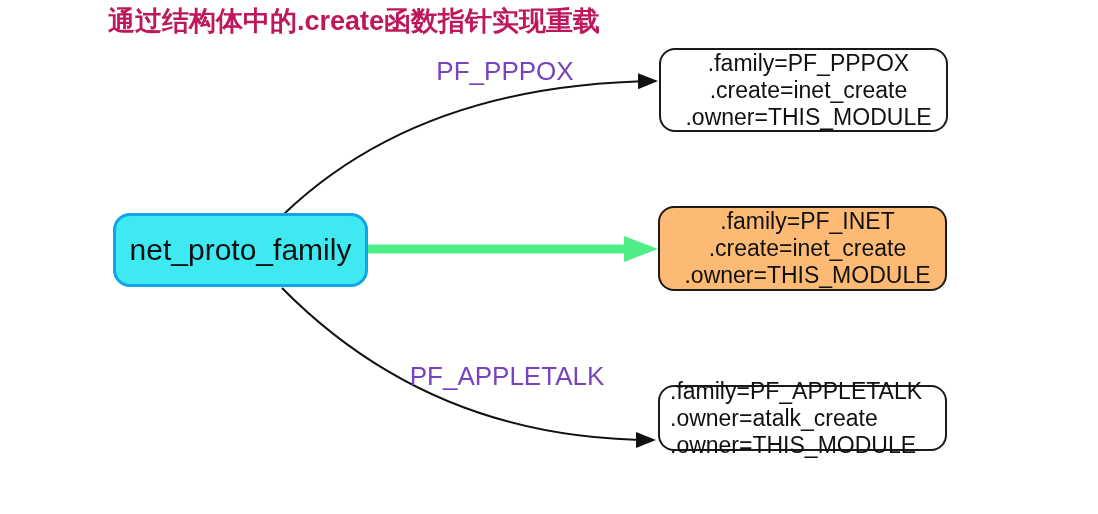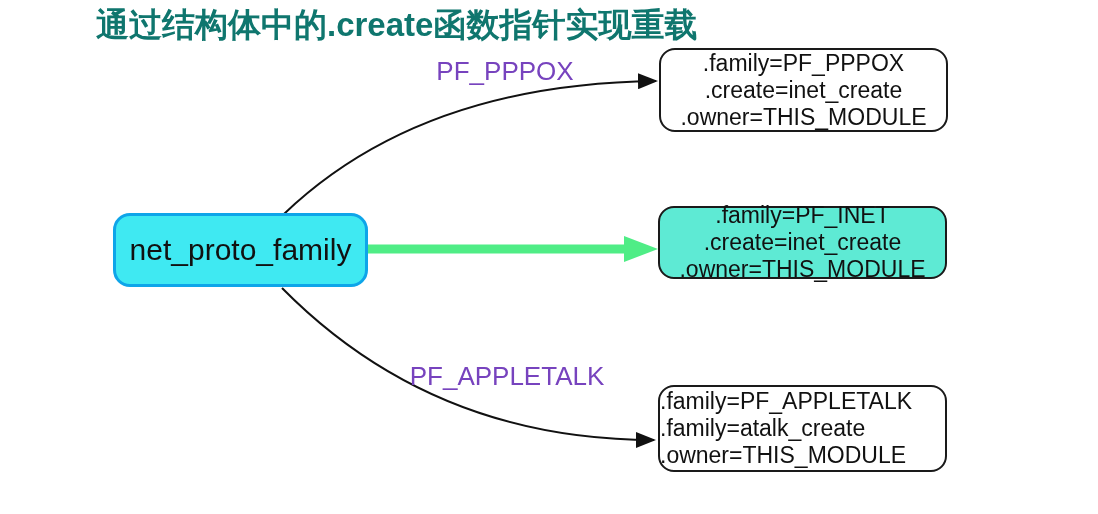--- a/index.html
+++ b/index.html
@@ -16,25 +16,25 @@
     overflow: hidden;
   }
   .arrow-layer {
     position: absolute;
     left: 0; top: 0;
     width: 1098px;
     height: 514px;
   }
   .diagram-title {
     position: absolute;
-    left: 96px;
+    left: 108px;
     top: 3px;
-    font-size: 33px;
+    font-size: 27px;
     font-weight: bold;
-    color: #0f766e;
+    color: #be185d;
     white-space: nowrap;
   }
   .source-node {
     position: absolute;
     left: 113px;
     top: 213px;
     width: 255px;
     height: 74px;
     box-sizing: border-box;
     background: #3FE9F2;
@@ -65,24 +65,25 @@
     border: 2px solid #1a1a1a;
     border-radius: 16px;
     display: flex;
     flex-direction: column;
     align-items: center;
     justify-content: center;
     font-size: 23px;
     line-height: 27px;
     color: #111111;
     white-space: nowrap;
+    padding-left: 10px;
   }
   .target-box.top    { left: 659px; top: 48px;  height: 84px; }
-  .target-box.middle { left: 658px; top: 206px; height: 73px; background: #5eead4; }
-  .target-box.bottom { left: 658px; top: 385px; height: 87px;
+  .target-box.middle { left: 658px; top: 206px; height: 85px; background: #fdba74; }
+  .target-box.bottom { left: 658px; top: 385px; height: 66px;
                        align-items: flex-start; }
   .box-line { display: block; }
 </style>
 </head>
 <body>
 
 <div class="canvas">
 
   <svg class="arrow-layer" viewBox="0 0 1098 514" xmlns="http://www.w3.org/2000/svg">
     <defs>
@@ -112,17 +113,17 @@
   </div>
 
   <div class="target-box middle">
     <span class="box-line">.family=PF_INET</span>
     <span class="box-line">.create=inet_create</span>
     <span class="box-line">.owner=THIS_MODULE</span>
   </div>
 
   <div class="target-box bottom">
     <span class="box-line">.family=PF_APPLETALK</span>
-    <span class="box-line">.family=atalk_create</span>
+    <span class="box-line">.owner=atalk_create</span>
     <span class="box-line">.owner=THIS_MODULE</span>
   </div>
 
 </div>
 
 </body></html>

